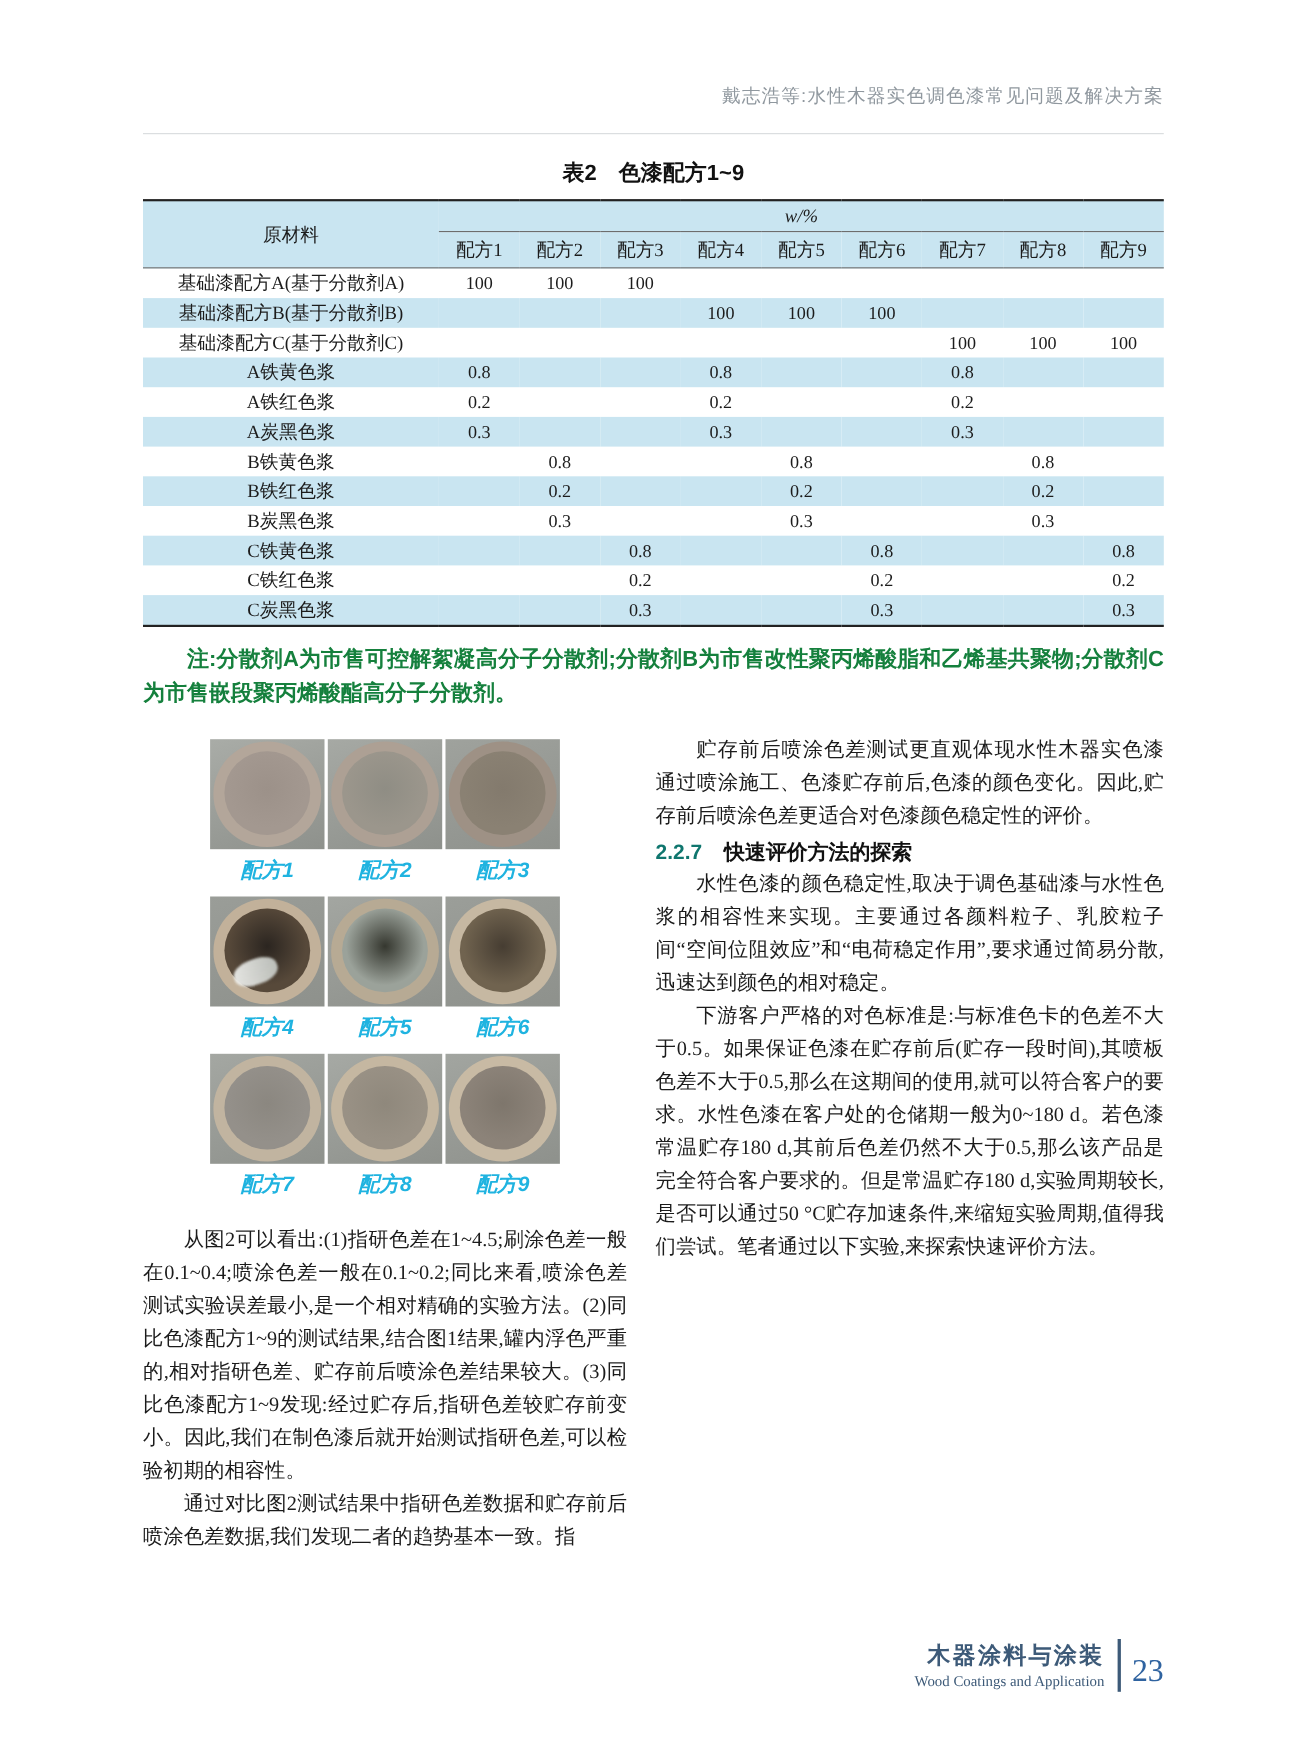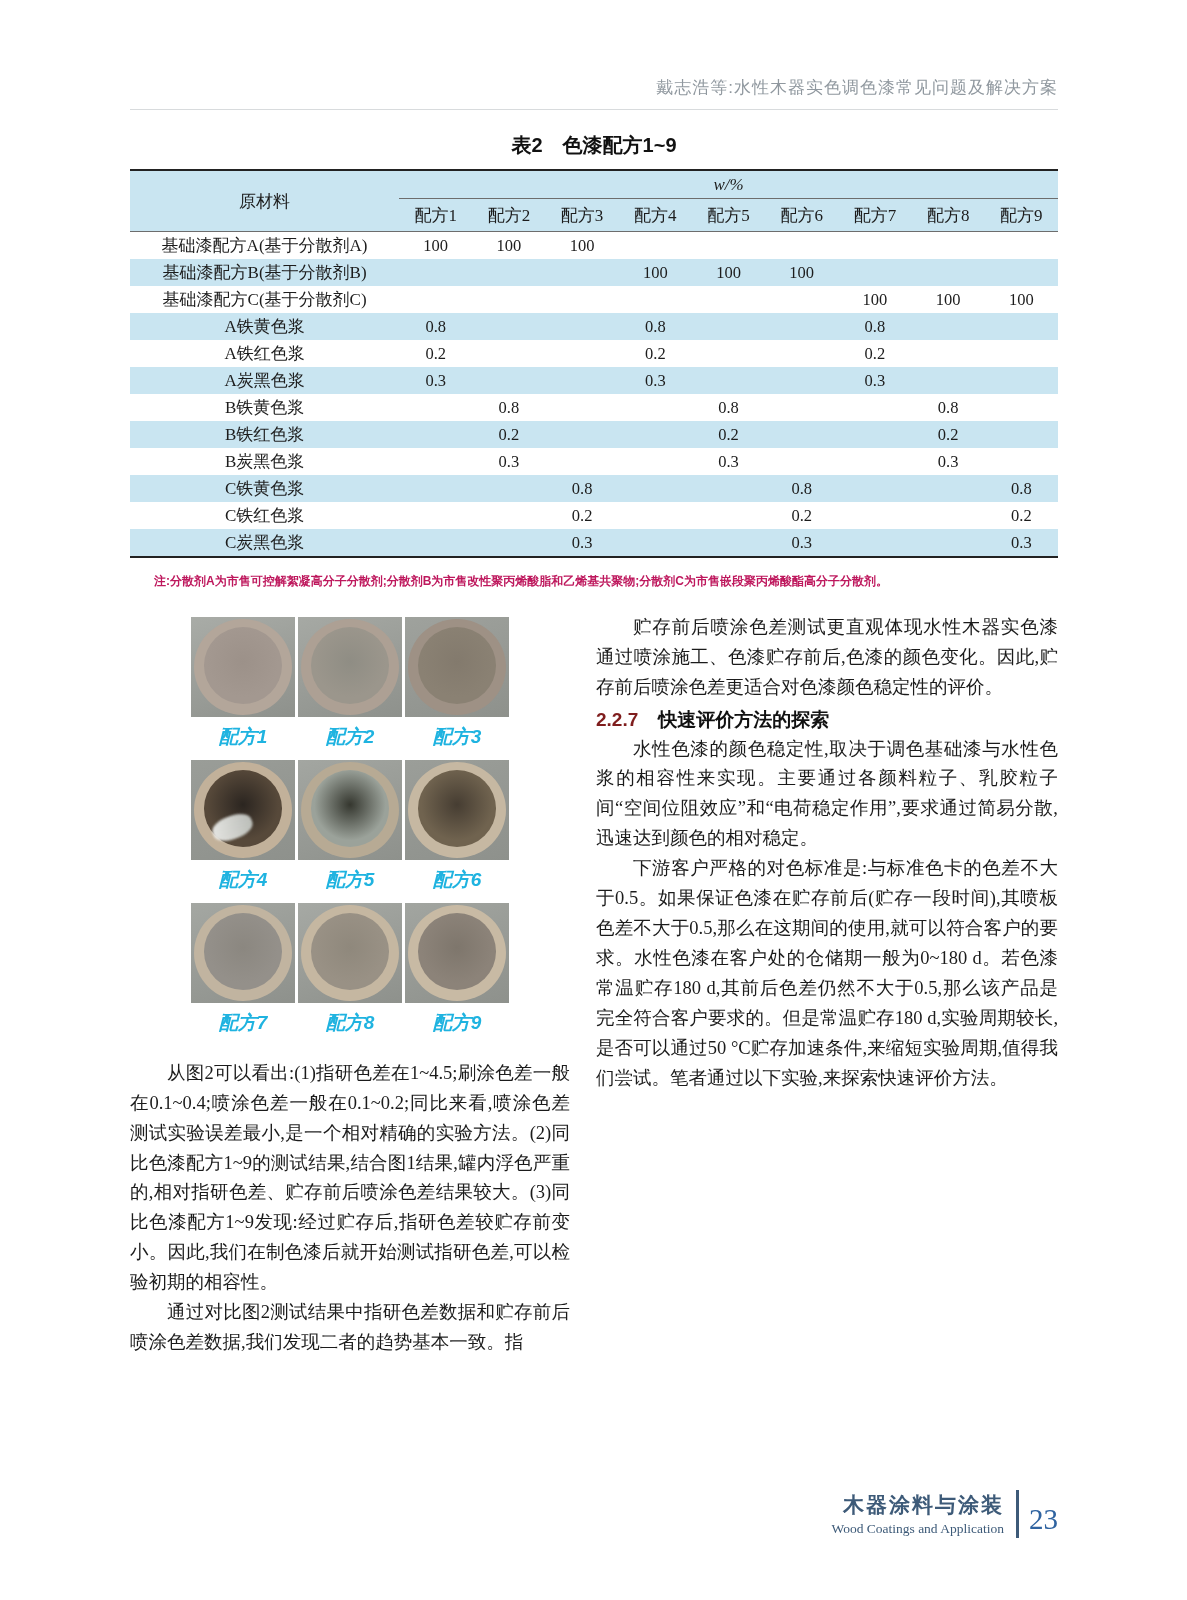--- a/index.html
+++ b/index.html
@@ -11,21 +11,21 @@
     font-family:"Liberation Serif","DejaVu Serif",serif;
     color:#1c1c1c;
     overflow:hidden;
   }
   .content { position:absolute; left:130px; width:928px; top:0; }
 
   
   .running-head {
     padding-top:76px;
     border-bottom:1px solid #d8dbdd;
-    padding-bottom:10px;
+    padding-bottom:22px;
     text-align:right;
   }
   .running-title {
     font-family:"Liberation Sans","DejaVu Sans",sans-serif;
     font-size:17px; color:#90989f; letter-spacing:1px;
   }
 
   
   .tbl-title-cn {
     margin-top:22px; text-align:center;
@@ -51,22 +51,22 @@
     border-bottom:1px solid #6d6d6d; height:30px;
   }
   tr.cols-row th { height:32px; font-size:17px; }
   table.formula thead { border-bottom:1px solid #6d6d6d; }
   tbody tr.shaded { background:#c9e5f1; }
   td.lbl { text-align:left; padding-left:28px; font-size:17px; white-space:nowrap; }
 
   .tbl-note {
     margin:14px 0 0 0;
     font-family:"Liberation Sans","DejaVu Sans",sans-serif;
-    font-weight:bold; font-size:12px; line-height:1.55;
-    color:#be185d; text-align:justify; text-indent:2em;
+    font-weight:bold; font-size:20px; line-height:1.55;
+    color:#15803d; text-align:justify; text-indent:2em;
   }
 
   
   .columns { display:flex; margin-top:22px; gap:26px; }
   .col-left { width:440px; }
   .col-right { width:462px; }
 
   
   .cans-grid {
     width:318px; margin:4px auto 0 auto;
@@ -103,21 +103,21 @@
     margin:0; font-size:18.5px; line-height:1.62;
     text-align:justify; color:#1b1b1b;
   }
   .indent { text-indent:2em; }
   .col-left .para:first-of-type { margin-top:16px; }
   .sec-heading {
     margin:4px 0 2px 0;
     font-family:"Liberation Sans","DejaVu Sans",sans-serif;
     font-size:19px; font-weight:bold; color:#111;
   }
-  .sec-num { color:#7f1d1d; margin-right:20px; }
+  .sec-num { color:#0f766e; margin-right:20px; }
 
   
   .page-footer {
     position:absolute; right:129px; bottom:62px;
     display:flex; align-items:center;
   }
   .journal { text-align:right; }
   .journal-cn {
     font-family:"Liberation Sans","DejaVu Sans",sans-serif;
     font-weight:bold; font-size:21px; color:#3d5a78; letter-spacing:2px;

